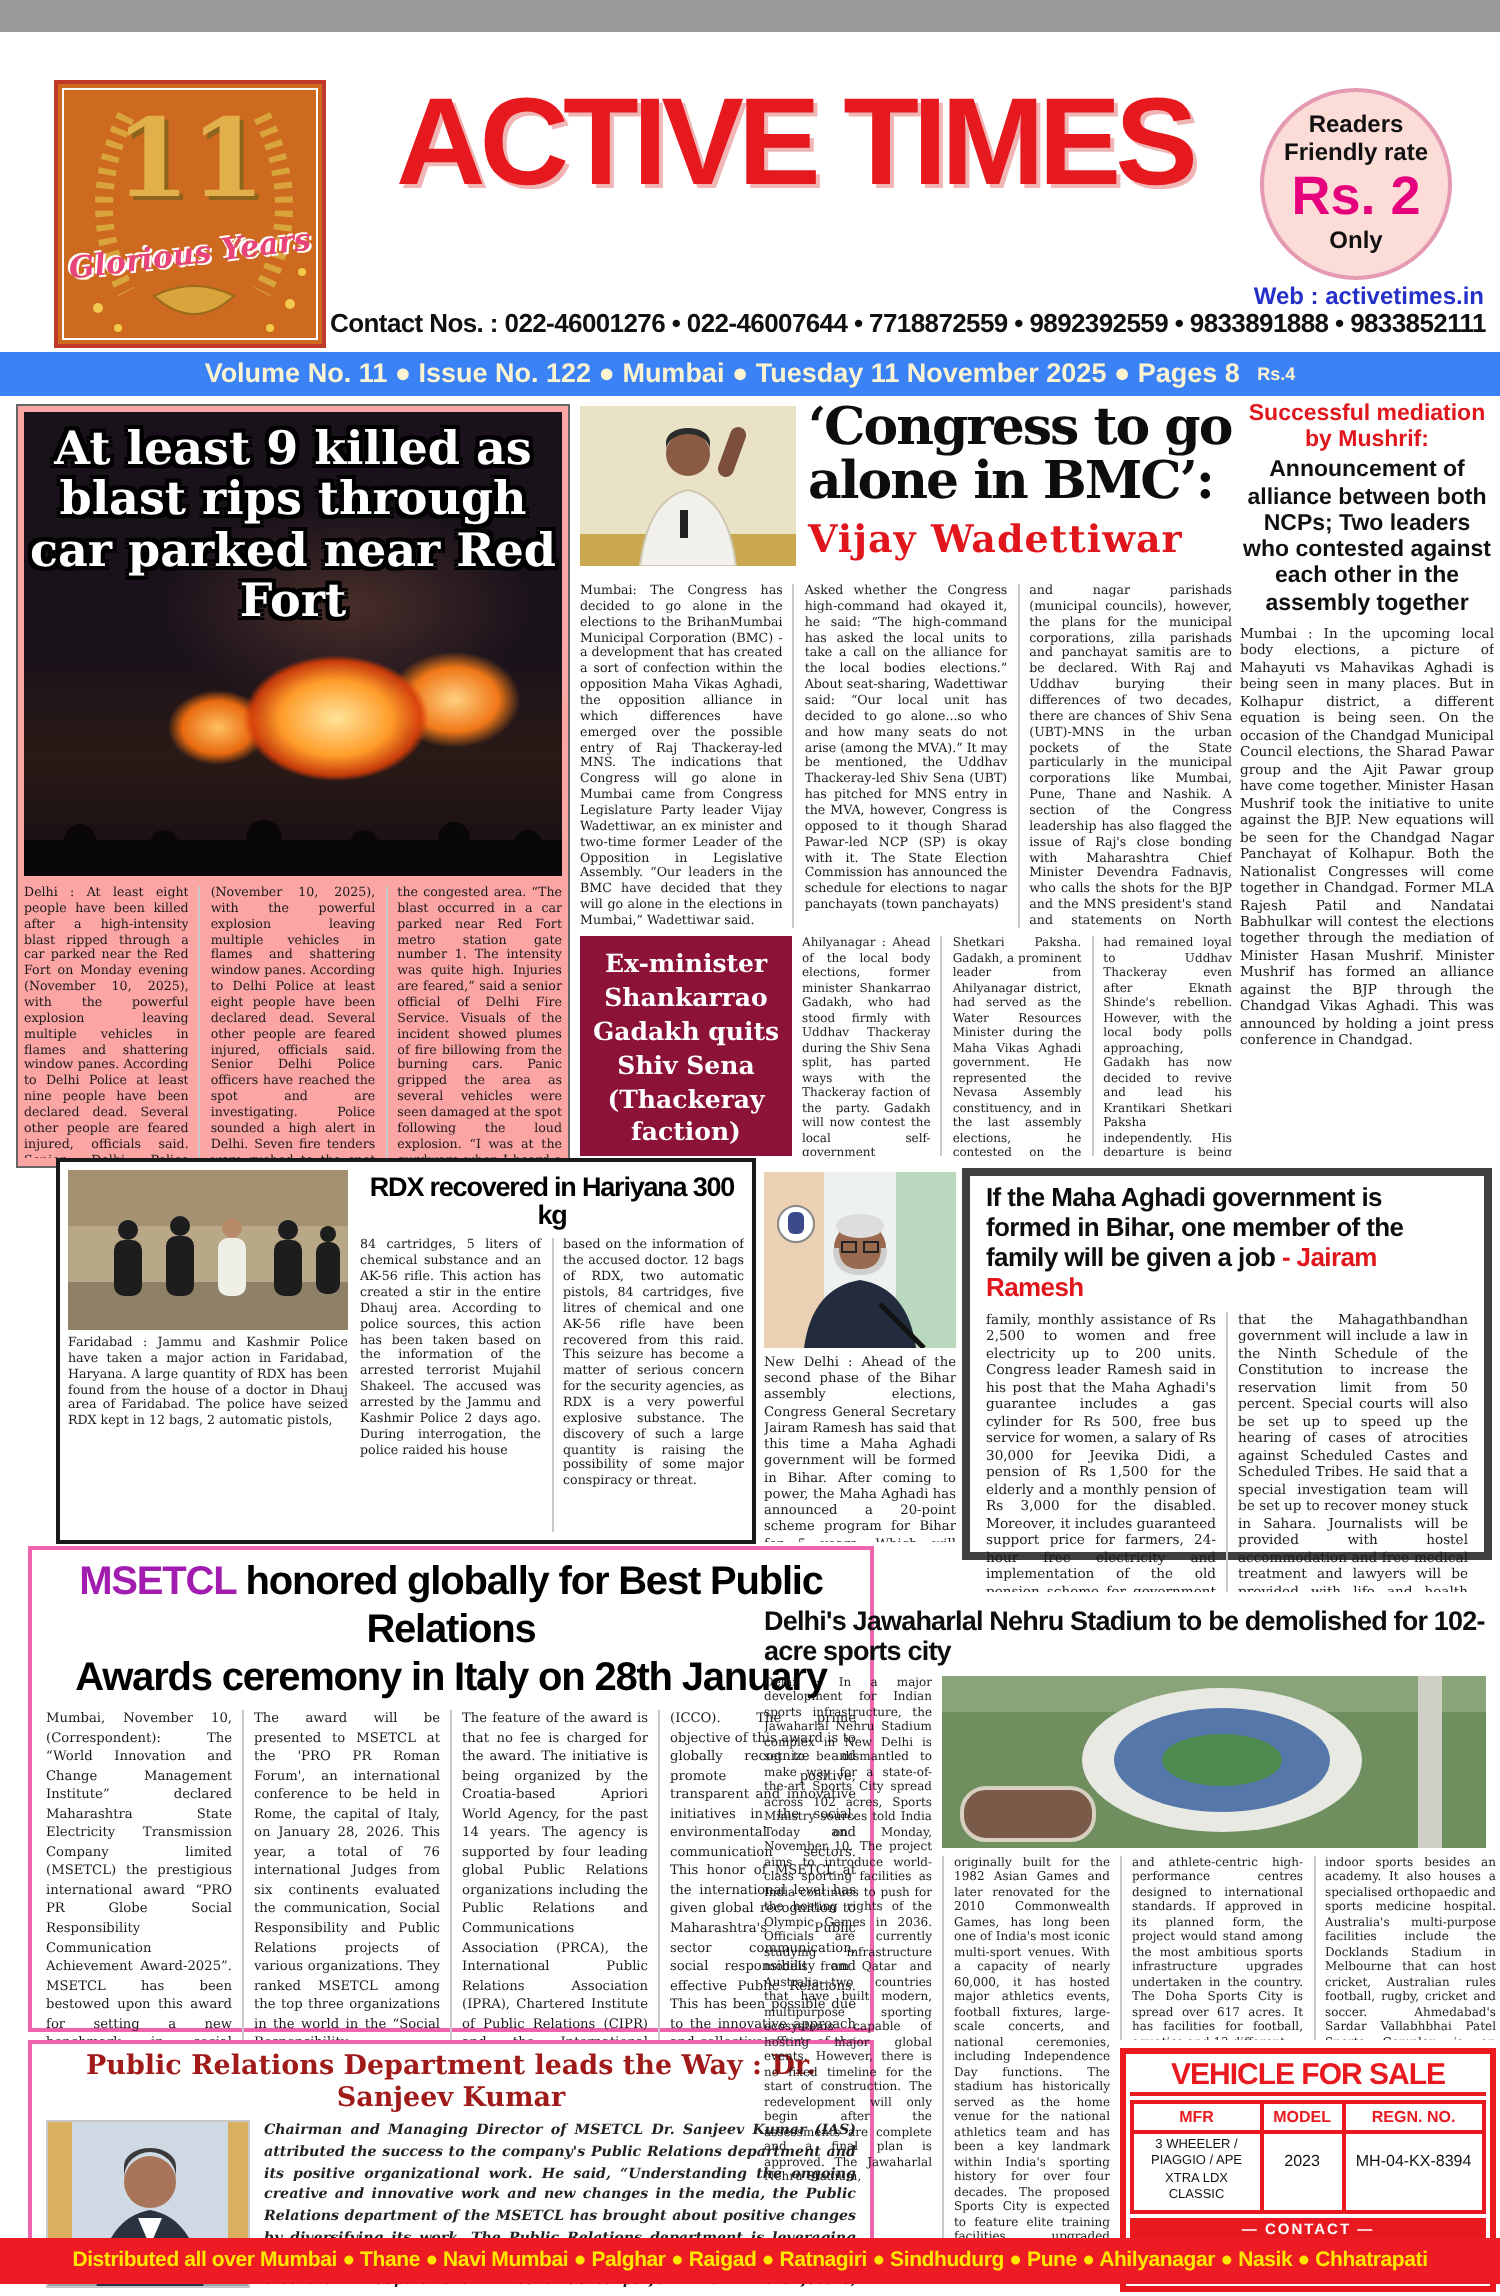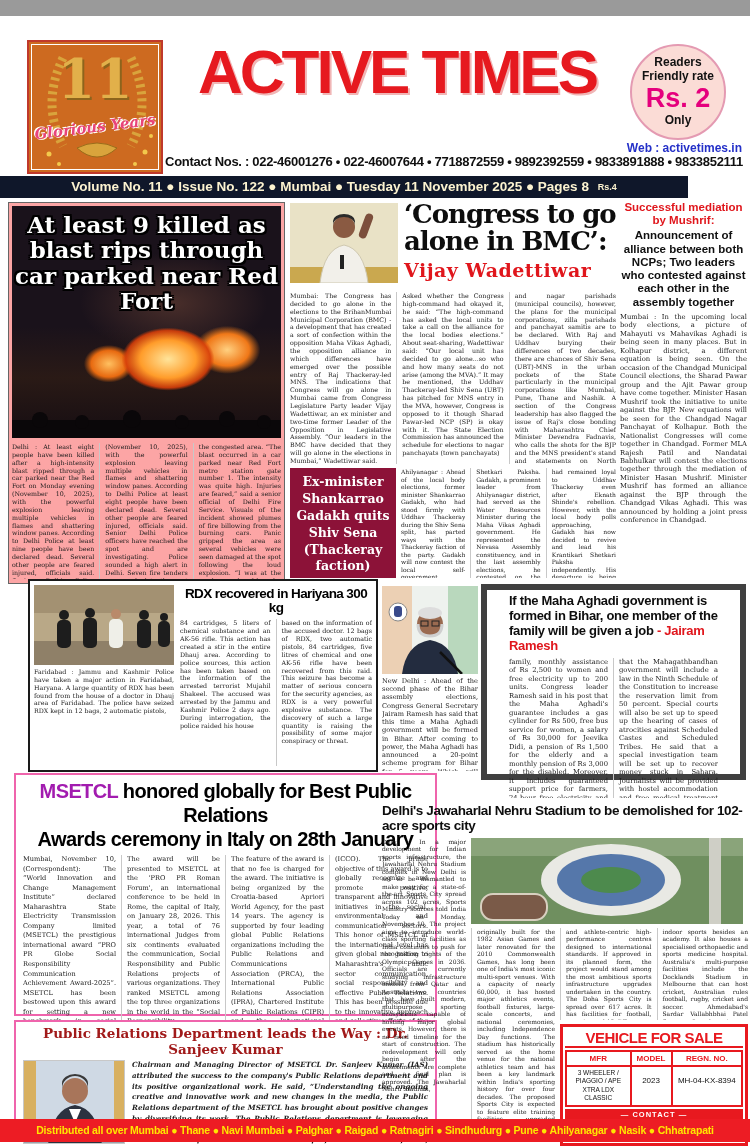--- a/index.html
+++ b/index.html
@@ -10,21 +10,21 @@
   .masthead{position:absolute;left:0;top:0;width:750px;height:160px;background:#fff}
   .logo{position:absolute;left:27px;top:24px;width:136px;height:134px;background:#cd6a20;border:2px solid #c0392b;box-shadow:inset 0 0 0 2px #cd6a20, inset 0 0 0 3px #fff}
   .logo svg{position:absolute;left:0;top:0}
   .logo-num{position:absolute;top:10px;left:0;right:0;text-align:center;font:bold 54px/1 "DejaVu Serif",serif;color:#e2b04a;text-shadow:2px 2px 0 #8d641c}
   .logo-caption{position:absolute;top:78px;left:0;right:0;text-align:center;font:italic bold 15px/1 "DejaVu Serif",serif;color:#e8447a;text-shadow:1px 1px 0 #fff,-1px -1px 0 #fff;transform:rotate(-7deg)}
   .mast-title{position:absolute;left:168px;top:24px;width:458px;text-align:center;font:900 62px/1.02 "Liberation Sans",sans-serif;color:#e6191f;letter-spacing:-3px;text-shadow:2px 2px 0 #f0b6b6,-1px -1px 0 #fff}
   .contacts{position:absolute;left:158px;top:139px;width:592px;text-align:center;font:bold 13px/1 "Liberation Sans",sans-serif;color:#101010;letter-spacing:-0.3px}
   .price-circle{position:absolute;right:24px;top:28px;width:96px;height:96px;border-radius:50%;background:#fbdcd6;border:2px solid #e49ab2;text-align:center;font:bold 12px/1.2 "Liberation Sans",sans-serif;color:#111;padding-top:9px}
   .price-circle .price{display:block;font:bold 27px/1.1 "Liberation Sans",sans-serif;color:#e5007d}
   .web{position:absolute;right:8px;top:126px;font:bold 12px/1 "Liberation Sans",sans-serif;color:#2430c8}
-  .issue-bar{position:absolute;left:0;top:160px;width:688px;height:22px;background:#0f172a;color:#fcf3d0;text-align:center;font:bold 13.5px/22px "Liberation Sans",sans-serif}
+  .issue-bar{position:absolute;left:0;top:160px;width:750px;height:22px;background:#3b82f6;color:#fcf3d0;text-align:center;font:bold 13.5px/22px "Liberation Sans",sans-serif}
   .issue-bar .rs4{font-size:9px;margin-left:5px;vertical-align:1px}
 
   
   main{position:absolute;left:0;top:183px;width:750px;height:920px}
   .bt{font:6.3px/1.25 "DejaVu Serif",serif;text-align:justify;color:#1a1a1a;overflow:hidden}
   .bt::first-letter{padding-left:0}
   .cols{display:flex;gap:5px}
   .cols .c{flex:1;overflow:hidden}
   .cols .c + .c{border-left:1px solid #c8c8c8;padding-left:5px}
 
@@ -65,21 +65,21 @@
   .rdx-photo{height:80px;overflow:hidden}
   .rdx-cap{margin-top:3px;height:96px}
   .rdx-right{flex:1;overflow:hidden}
   .rdx-head{font:bold 13.5px/1.05 "Liberation Sans",sans-serif;letter-spacing:-0.6px;text-align:center;margin:2px 0 4px;color:#000}
   .rdx-cols{height:156px}
 
   
   .a-jairamstrip{position:absolute;left:382px;top:387px;width:96px;height:186px}
   .js-photo{height:88px;overflow:hidden}
   .js-lead{margin-top:3px;height:94px}
-  .a-jairam{position:absolute;left:481px;top:385px;width:265px;height:196px;border:6px solid #404040;padding:4px 22px;background:#fff}
+  .a-jairam{position:absolute;left:481px;top:385px;width:265px;height:196px;border:4px solid #404040;padding:4px 8px;background:#fff}
   .jr-head{font:bold 13px/1.15 "Liberation Sans",sans-serif;color:#0d0d0d;letter-spacing:-0.3px}
   .jr-head .acc{color:#e0161c}
   .jr-cols{margin-top:4px;height:140px}
 
   
   .a-msetcl{position:absolute;left:14px;top:574px;width:423px;height:243px;border:2px solid #ef64ac;padding:4px 7px;background:#fff}
   .ms-head{text-align:center;font:bold 20px/1.2 "Liberation Sans",sans-serif;letter-spacing:-0.6px;color:#000}
   .ms-head .acc{color:#a21caf}
   .ms-cols{margin-top:4px;height:180px}
   .ms-cols .bt{font-size:6.6px;line-height:1.45}

